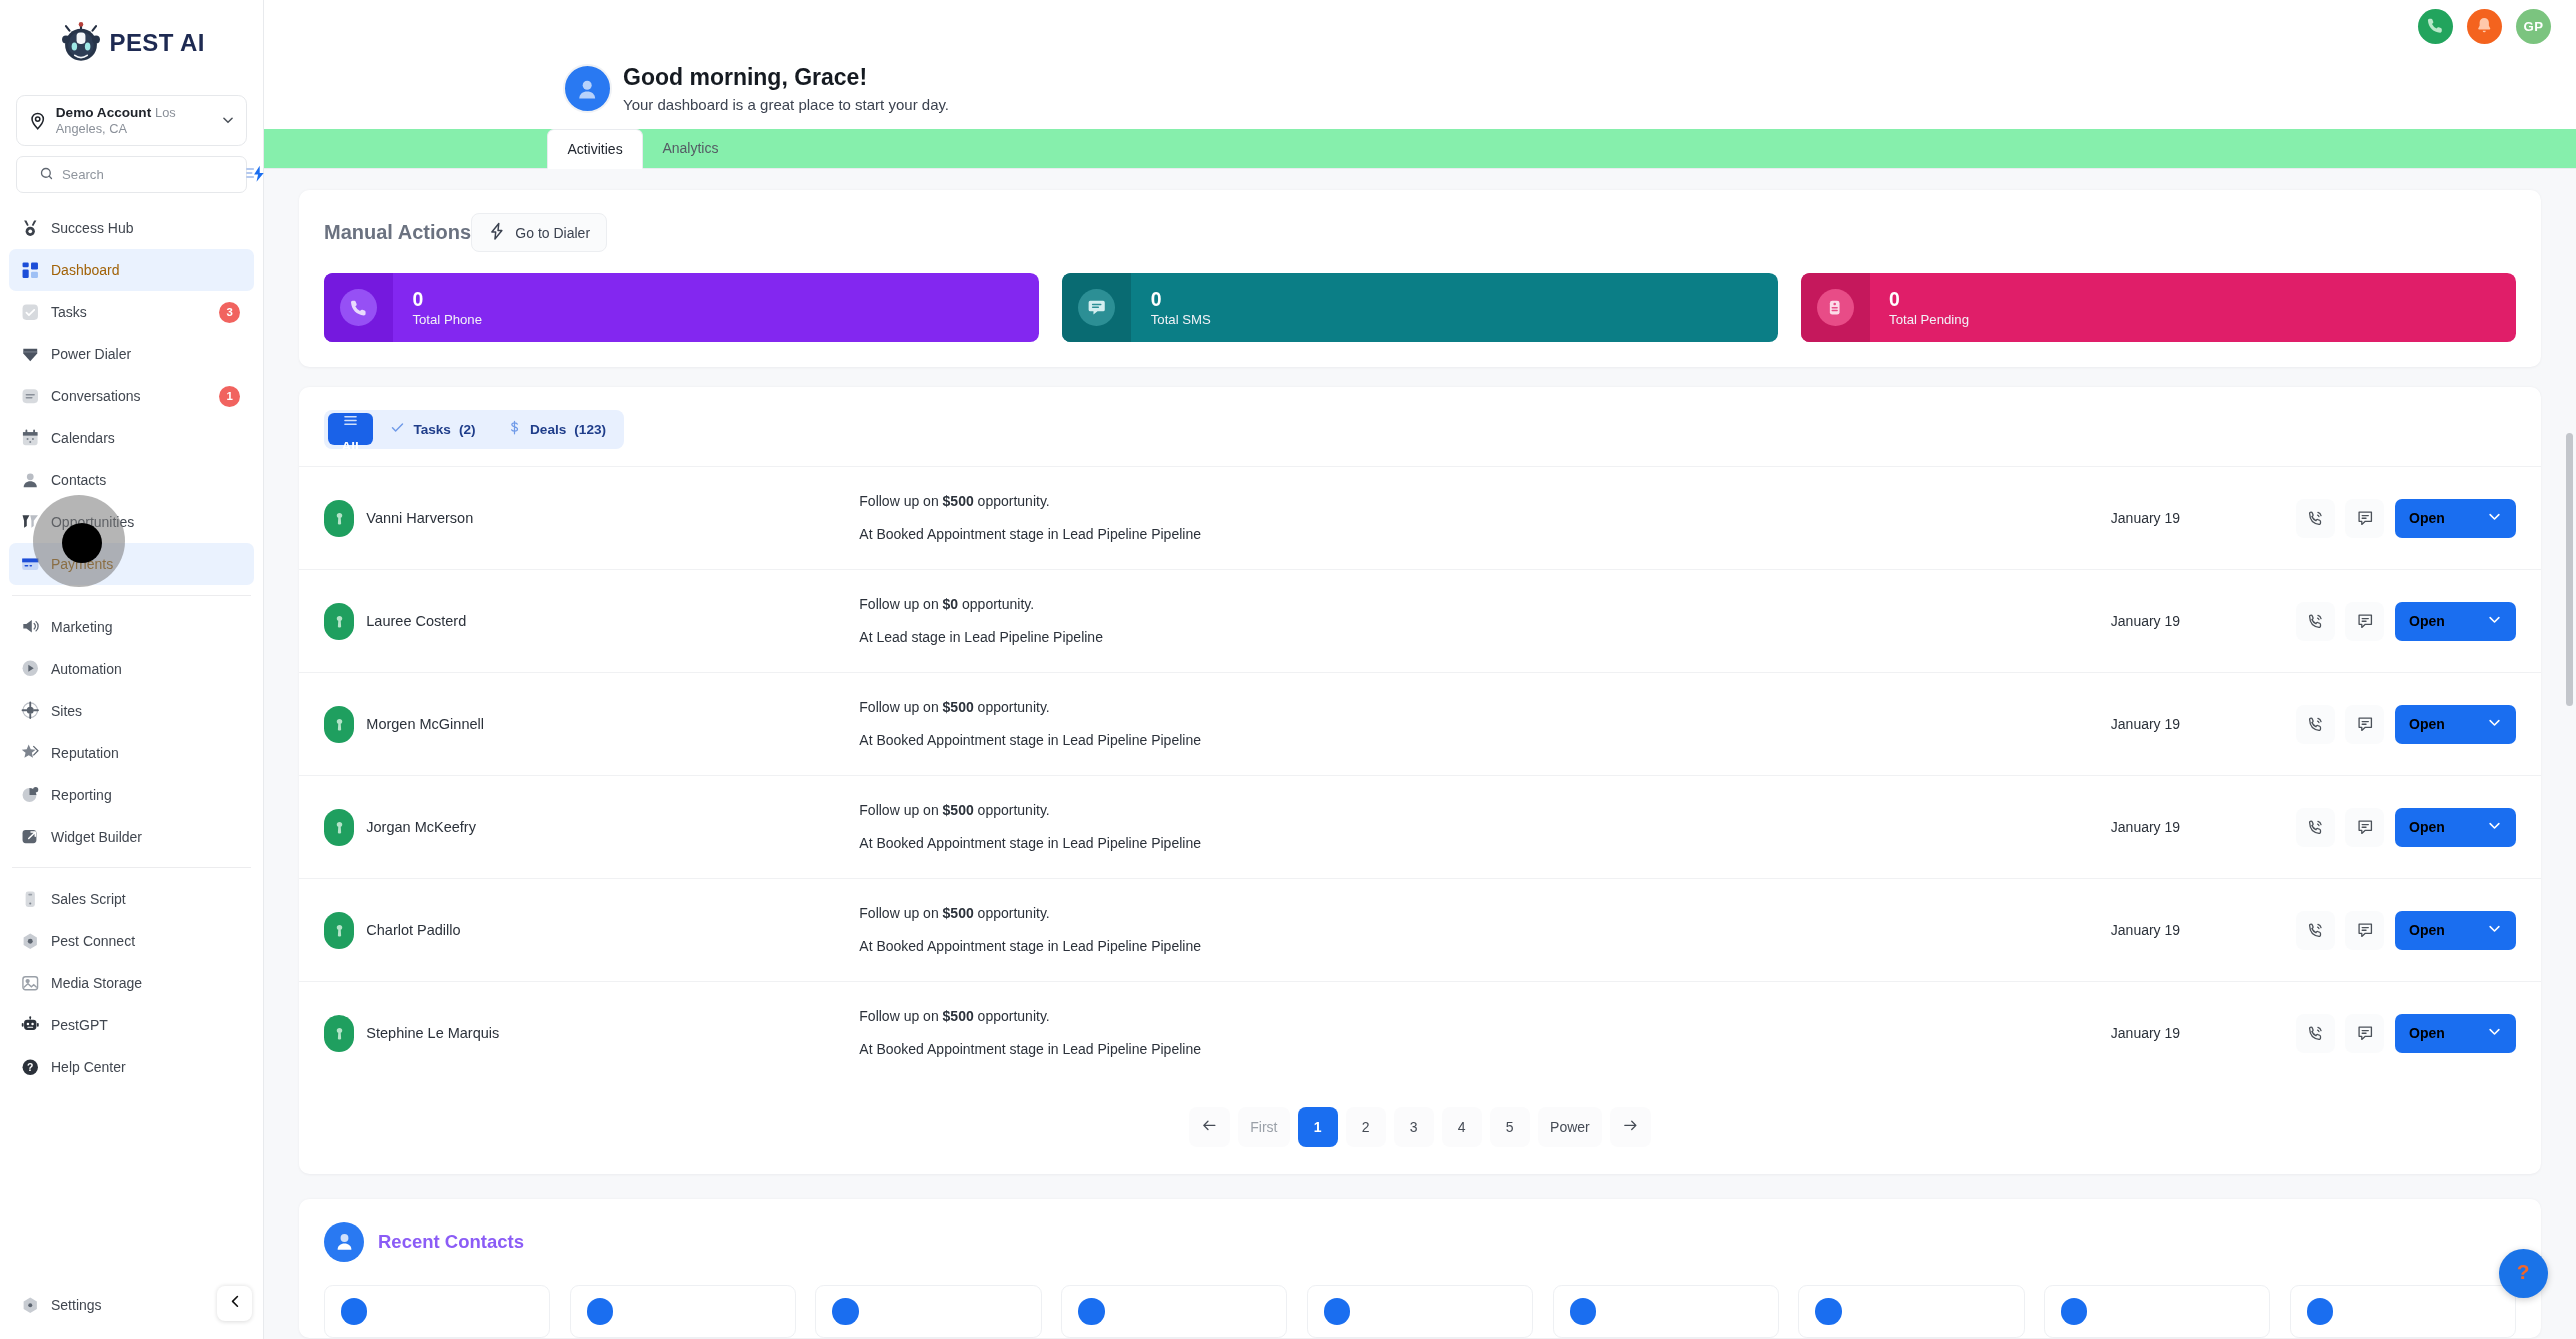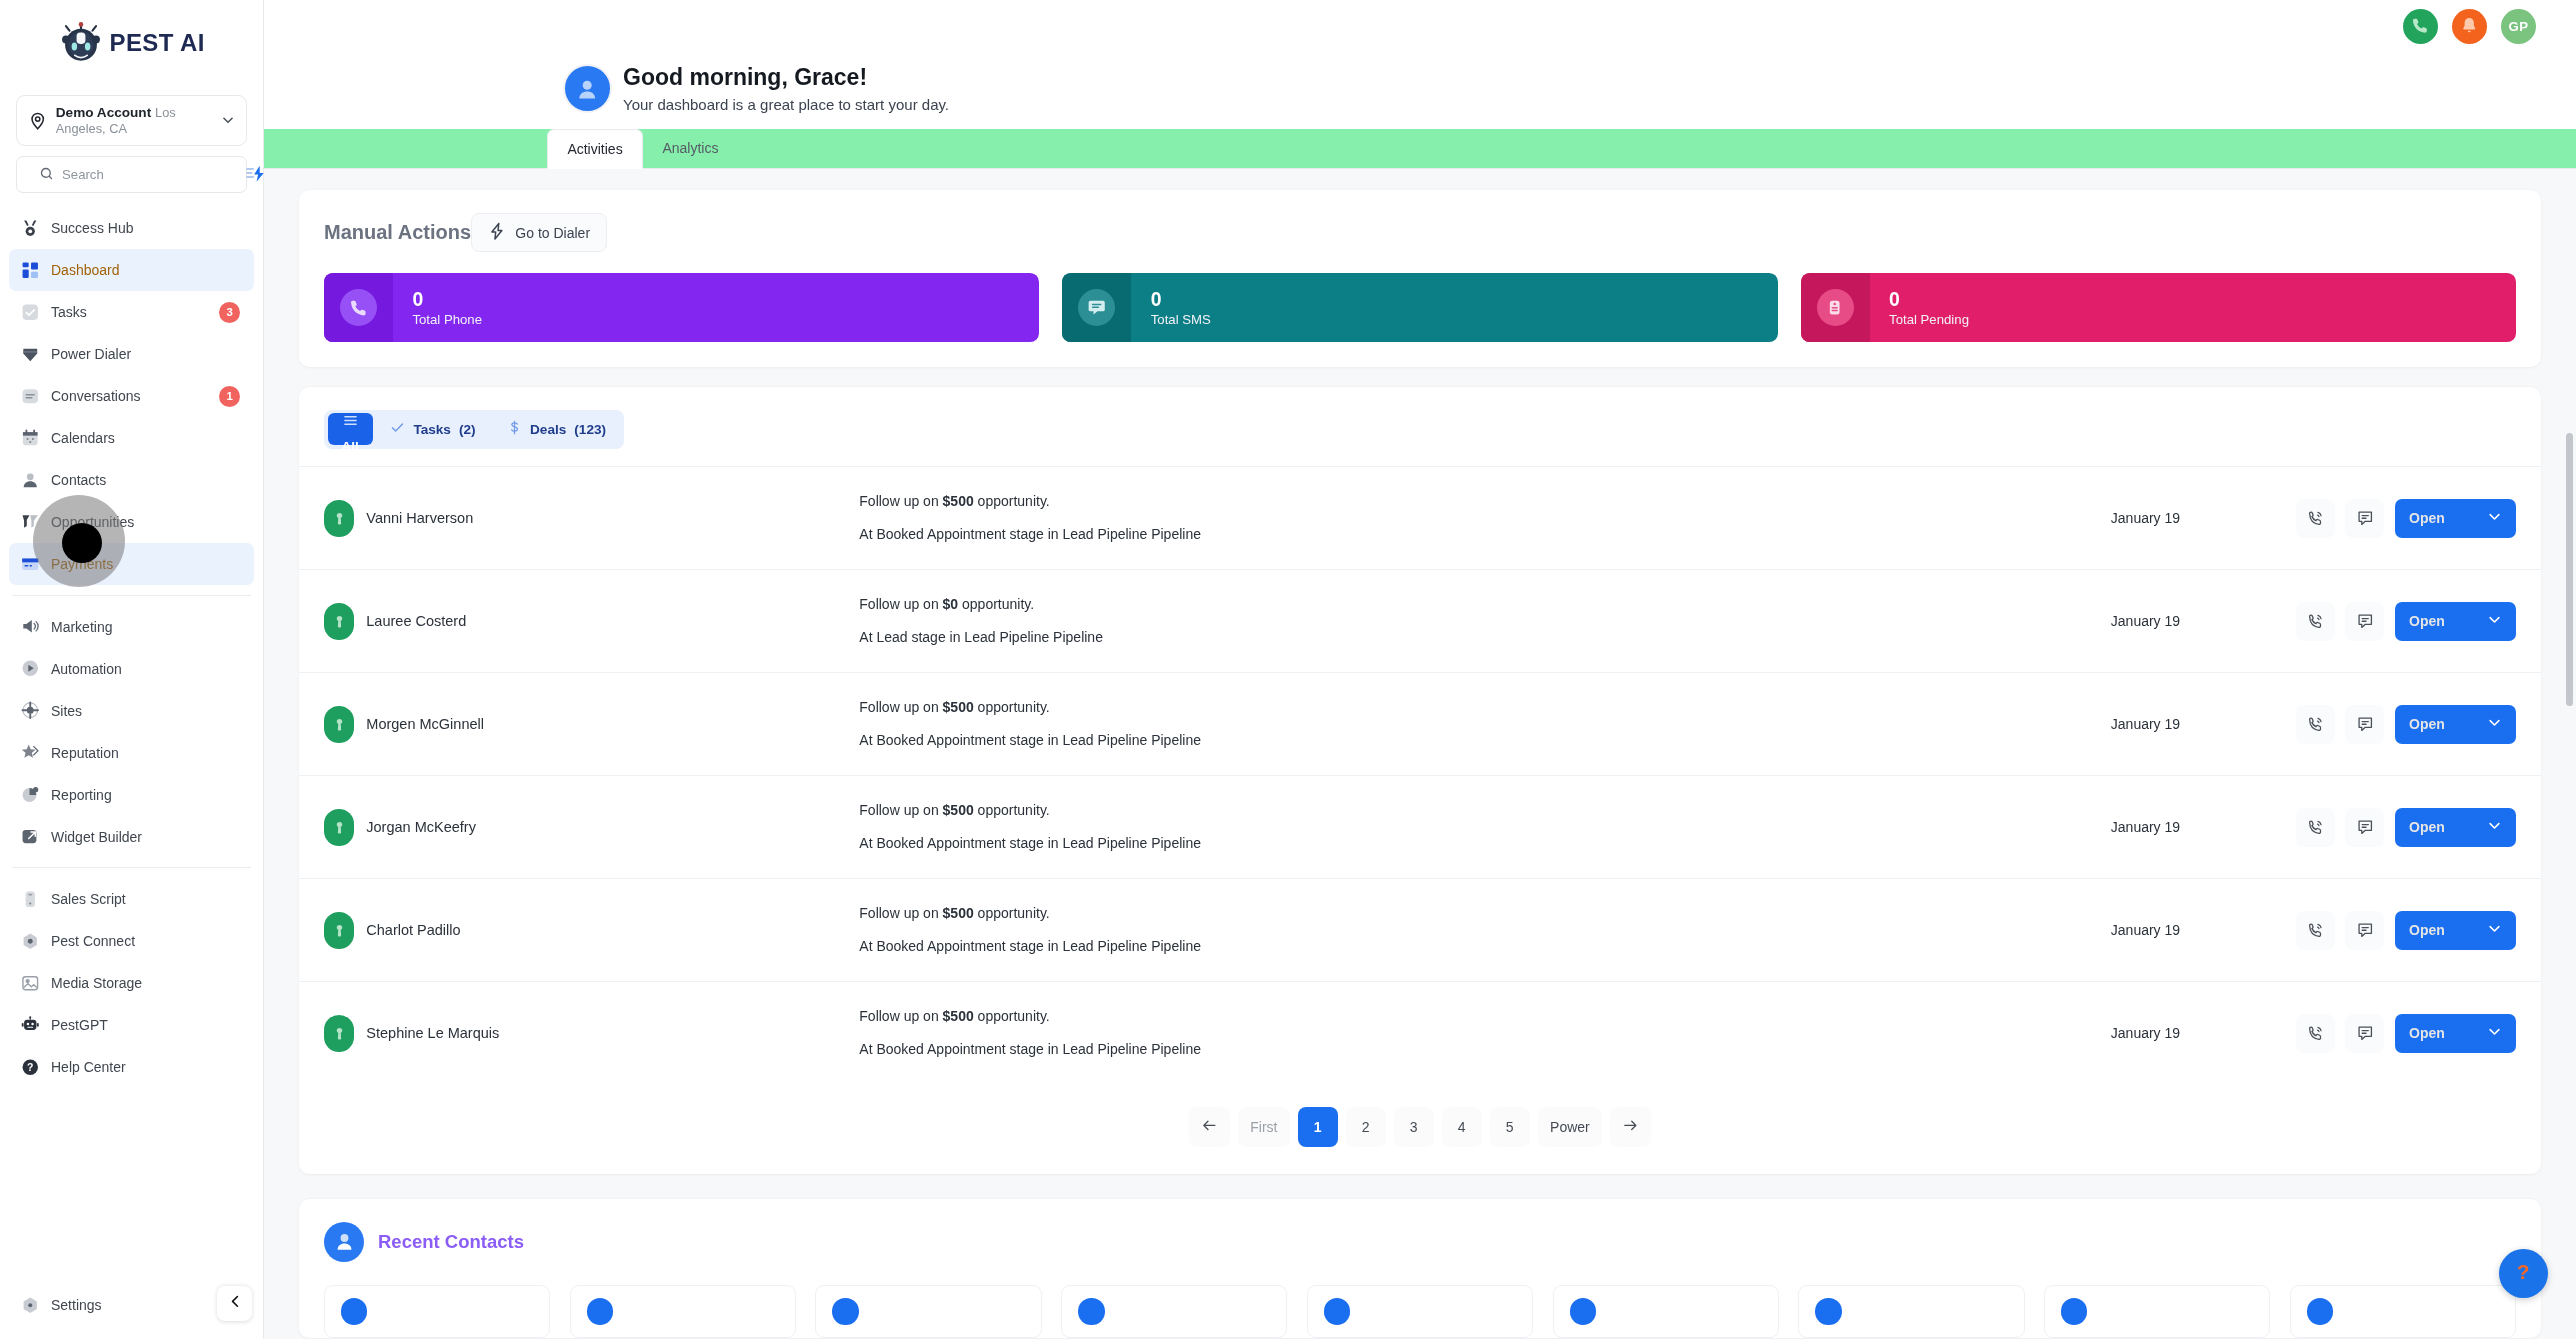--- a/index.html
+++ b/index.html
@@ -61,21 +61,21 @@
     position: absolute; right: 10.6px; bottom: 19.4px; width: 35px; height: 35px;
     background: #fff; border-radius: 8px; box-shadow: 0 0.9px 4.4px rgba(0,0,0,.14);
     display: flex; align-items: center; justify-content: center; cursor: pointer;
   }
 
   
   .main { flex: 1; height: 1340px; display: flex; flex-direction: column;
           background: #f7f8fa; overflow: hidden; position: relative; }
   .topbar {
     height: 53px; background: #fff; display: flex; align-items: center;
-    justify-content: flex-end; padding-right: 40px; gap: 14px; flex: 0 0 53px;
+    justify-content: flex-end; padding-right: 25px; gap: 14px; flex: 0 0 53px;
   }
   .circ-btn { width: 35px; height: 35px; border-radius: 50%; display: flex;
               align-items: center; justify-content: center; cursor: pointer; }
   .circ-green { background: #22a45d; }
   .circ-orange { background: #f4631e; }
   .avatar-gp { background: #7bc47f; color: #fff; font-size: 13.2px; font-weight: 600;
                letter-spacing: 0.4px; }
 
   .greet { background: #fff; display: flex; align-items: center; gap: 11px;
            padding: 12.3px 0 14px 299px; margin-top: -2.6px; }
@@ -133,21 +133,21 @@
   .row-desc { flex: 1; }
   .row-desc .l1 { font-size: 14px; color: #2b313a; line-height: 1.4; }
   .row-desc .l2 { font-size: 14px; color: #2b313a; line-height: 1.4; margin-top: 14px; }
   .row-date { font-size: 14px; color: #2b313a; width: 185px; flex: 0 0 185px; }
   .row-acts { display: flex; align-items: center; gap: 10.6px; }
   .ico-btn { width: 39px; height: 39px; border-radius: 8px; background: #fafbfc;
              display: flex; align-items: center; justify-content: center; cursor: pointer; }
   .open-btn { background: #1a6ef0; border-radius: 7px; height: 39px; width: 121px;
               display: flex; align-items: center; justify-content: space-between;
               padding: 0 14px; cursor: pointer; }
-  .open-btn span { color: #e5e5e5; font-size: 14px; font-weight: 700; text-align: center; }
+  .open-btn span { color: #000000; font-size: 14px; font-weight: 700; text-align: center; }
 
   .pager { display: flex; justify-content: center; align-items: center; gap: 8px; padding: 23px 0 10.6px 0; }
   .pg { min-width: 40px; height: 40px; border-radius: 8px; background: #fbfbfc;
         display: flex; align-items: center; justify-content: center; font-size: 14px;
         color: #454b55; padding: 0 12.3px; cursor: pointer; }
   .pg.muted { color: #9aa0a8; }
   .pg.active { background: #1a6ef0; color: #fff; font-weight: 700; }
 
   .contacts-panel { background: #fff; margin: 25px 35px 0 35px; border-radius: 10.6px;
                     box-shadow: 0 0.9px 2.6px rgba(16,24,40,.05); padding: 23px 25px 0 25px; }

